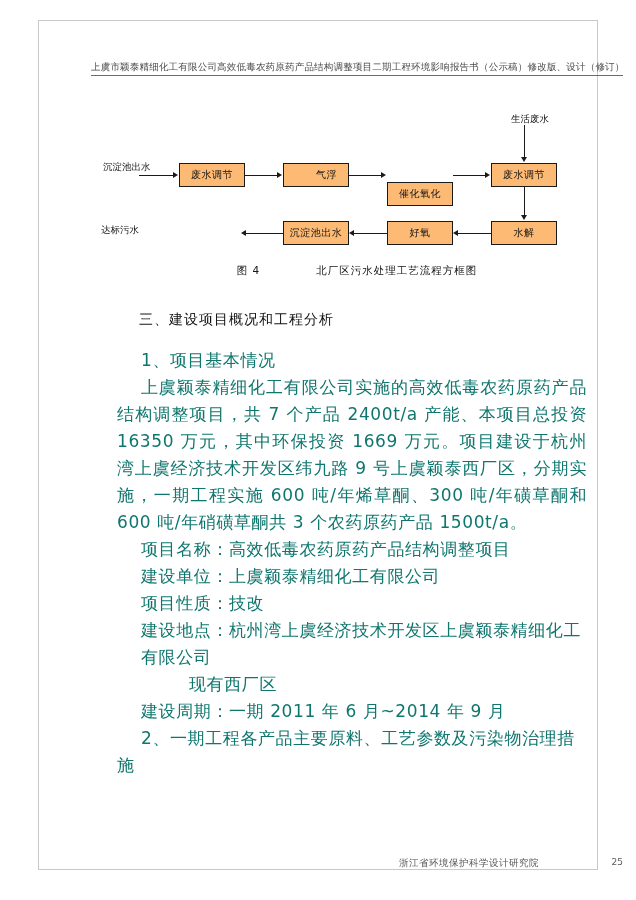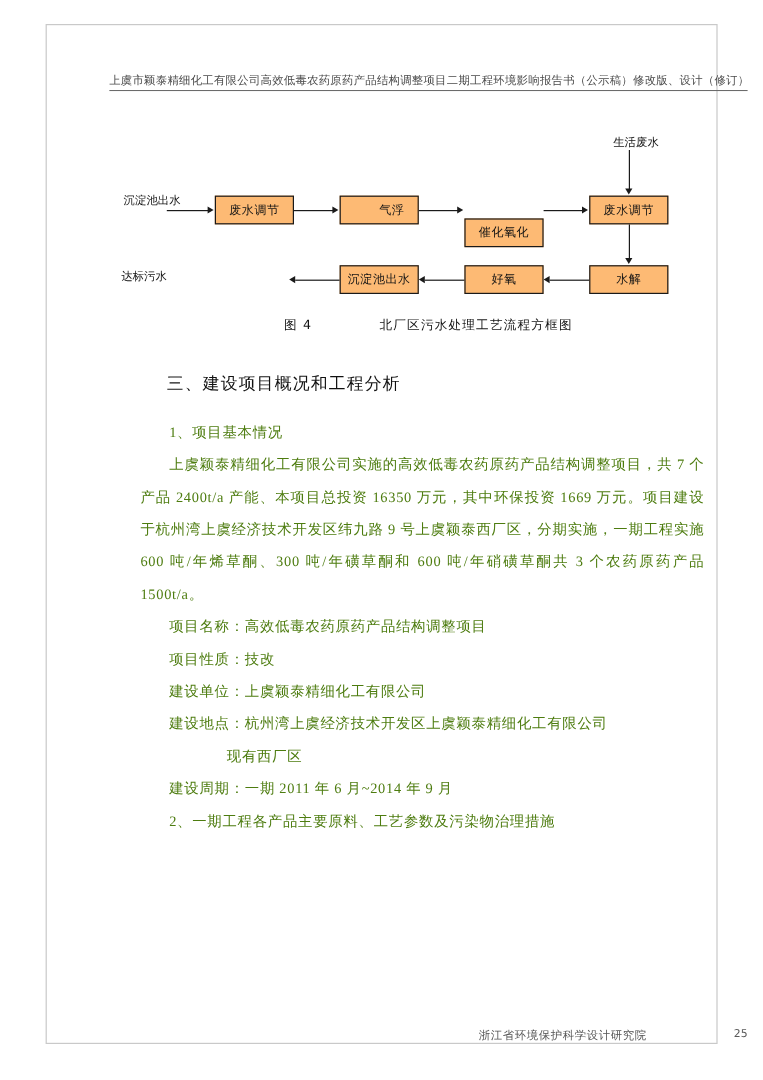--- a/index.html
+++ b/index.html
@@ -124,27 +124,26 @@
   }
   .h2 {
     font-size: 14px;
     font-weight: normal;
     color: #111111;
     letter-spacing: 1px;
     margin: 0 0 18px 22px;
     filter: blur(0.2px);
   }
   .p {
-    font-size: 12px;
-    color: #4d7c0f;
+    font-size: 17px;
+    color: #0f766e;
     line-height: 27px;
     letter-spacing: 0.6px;
     margin: 0;
     filter: blur(0.2px);
-    font-family: Liberation Serif, serif;
   }
   .indent1 { text-indent: 24px; }
   .indent2 { margin-left: 24px; }
   .indent3 { margin-left: 72px; }
   .just { text-align: justify; }
 
   
   .page-num {
     position: absolute;
     left: 52px;
@@ -226,24 +225,24 @@
       <div class="h2">三、建设项目概况和工程分析</div>
 
       <p class="p indent1">1、项目基本情况</p>
 
       <p class="p indent1 just">上虞颖泰精细化工有限公司实施的高效低毒农药原药产品结构调整项目，共 7 个产品 2400t/a 产能、本项目总投资 16350 万元，其中环保投资 1669 万元。项目建设于杭州湾上虞经济技术开发区纬九路 9 号上虞颖泰西厂区，分期实施，一期工程实施 600 吨/年烯草酮、300 吨/年磺草酮和 600 吨/年硝磺草酮共 3 个农药原药产品 1500t/a。</p>
 
       <p class="p indent2">
         <span>项目名称：</span><span>高效低毒农药原药产品结构调整项目</span>
       </p>
       <p class="p indent2">
+        <span>建设单位：</span><span>上虞颖泰精细化工有限公司</span>
+      </p>
+      <p class="p indent2">
         <span>项目性质：</span><span>技改</span>
-      </p>
-      <p class="p indent2">
-        <span>建设单位：</span><span>上虞颖泰精细化工有限公司</span>
       </p>
       <p class="p indent2">
         <span>建设地点：</span><span>杭州湾上虞经济技术开发区上虞颖泰精细化工有限公司</span>
       </p>
       <p class="p indent3">现有西厂区</p>
       <p class="p indent2">
         <span>建设周期：</span><span>一期 2011 年 6 月~2014 年 9 月</span>
       </p>
 
       <p class="p indent1">2、一期工程各产品主要原料、工艺参数及污染物治理措施</p>

